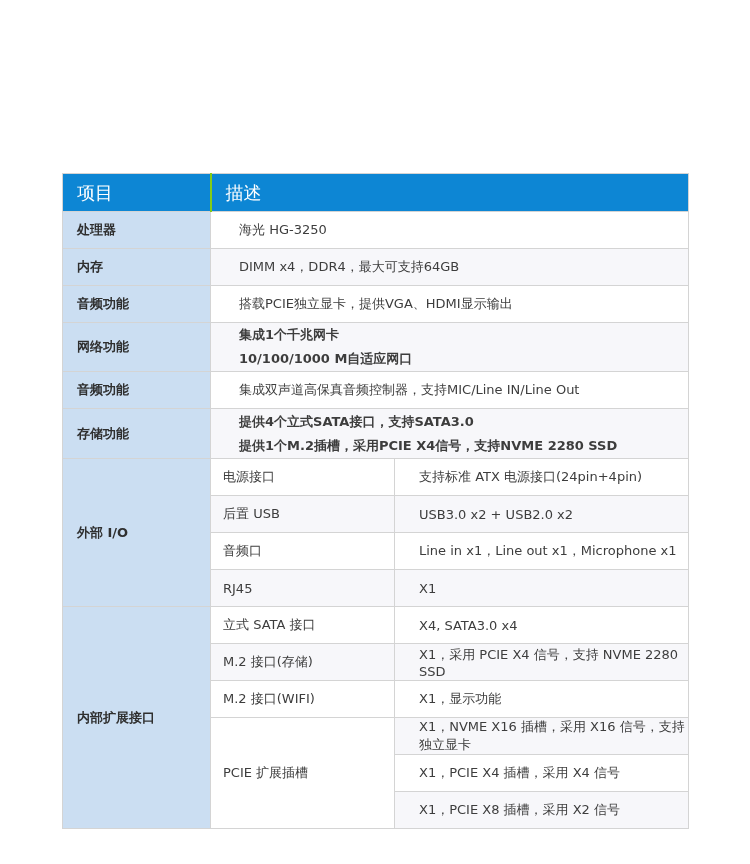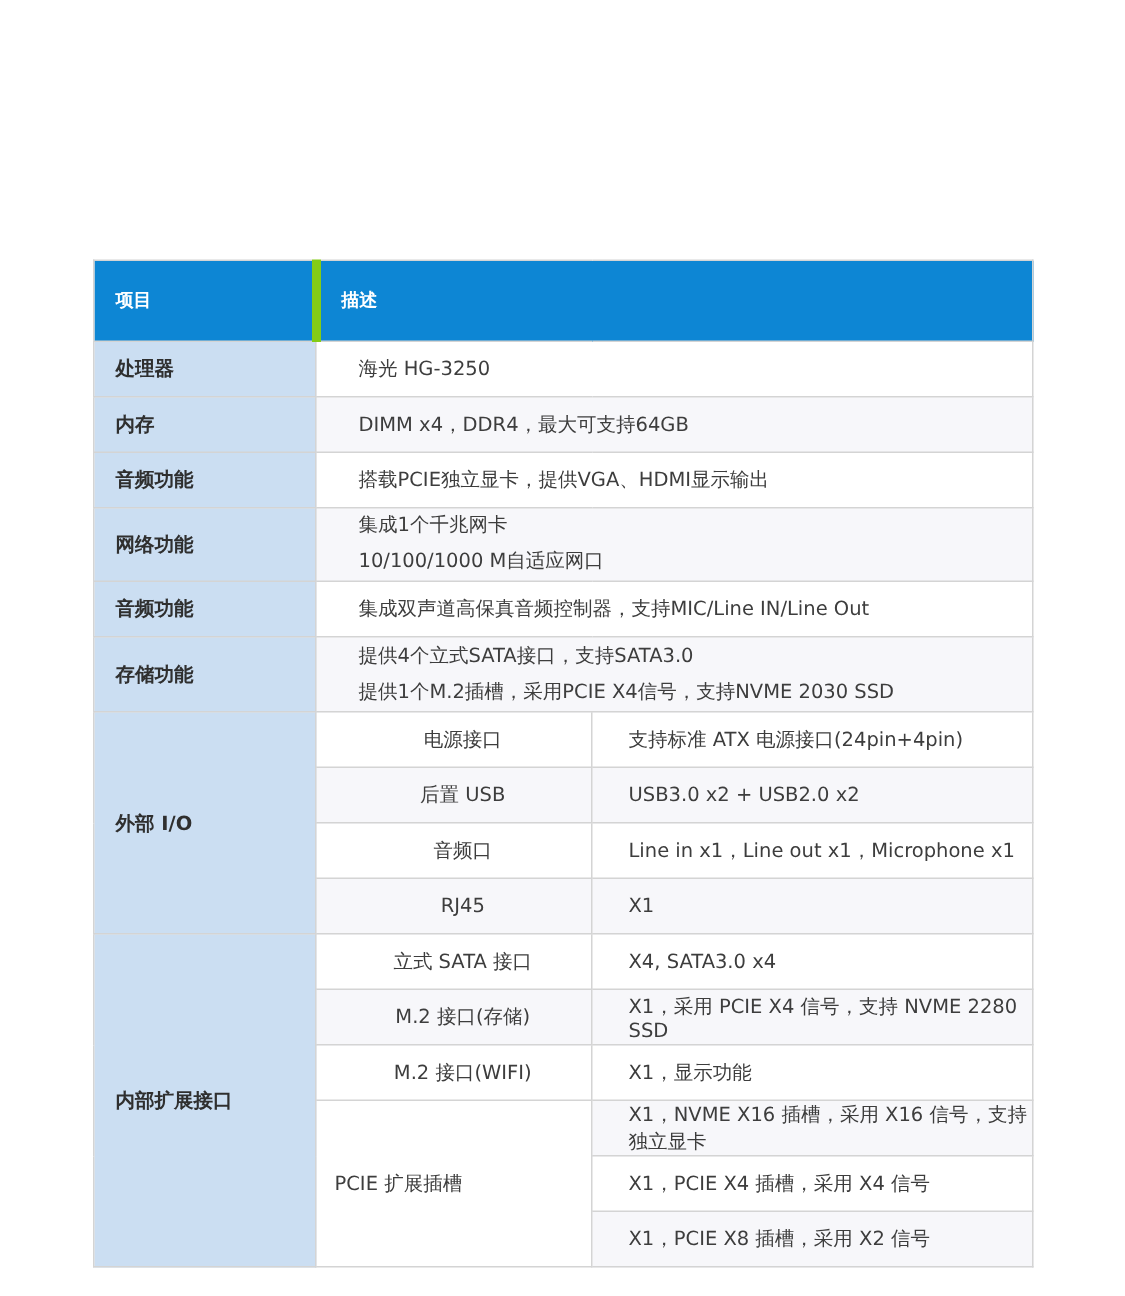--- a/index.html
+++ b/index.html
@@ -30,47 +30,47 @@
     color: #3d3d3d;
     border: 1px solid #d4d4d4;
   }
   col.c1 { width: 148px; }
   col.c2 { width: 184px; }
   col.c3 { width: 294px; }
 
   thead th {
     background: #0d86d4;
     color: #ffffff;
-    font-size: 12px;
-    font-weight: bold;
+    font-size: 18px;
+    font-weight: normal;
     text-align: left;
-    height: 54px;
+    height: 38px;
     padding-left: 14px;
     border: none;
   }
-  thead th.desc { border-left: 6px solid #84cc16; }
+  thead th.desc { border-left: 2px solid #84cc16; }
 
   tbody td { border: 1px solid #d4d4d4; height: 37px; vertical-align: middle; background: #ffffff; }
   tbody tr:nth-child(even) td { background: #f7f7fa; }
 
   td.lbl {
     background: #cbdef2 !important;
     font-weight: bold;
     color: #2f2f2f;
     padding-left: 14px;
     margin-left: 24px;
   }
-  td.sub { padding-left: 12px; text-align: center; }
+  td.sub { padding-left: 12px; }
   td.val { padding-left: 24px; }
   td.merged { padding-left: 28px; }
   td.span-cell { background: #ffffff !important; padding-left: 12px; }
 
   tr.h2a { height: 49px; }
   tr.h2b { height: 50px; }
-  .two-line div { line-height: 24px; }
+  .two-line div { line-height: 24px; font-weight: bold; }
 </style>
 </head>
 <body>
 
 <div class="page">
 
 
   <table class="spec">
     <colgroup>
         <col class="c1">
@@ -104,21 +104,21 @@
         </td>
       </tr>
       <tr>
         <td class="lbl">音频功能</td>
         <td class="merged" colspan="2">集成双声道高保真音频控制器，支持MIC/Line IN/Line Out</td>
       </tr>
       <tr class="h2b">
         <td class="lbl">存储功能</td>
         <td class="merged two-line" colspan="2">
           <div>提供4个立式SATA接口，支持SATA3.0</div>
-          <div>提供1个M.2插槽，采用PCIE X4信号，支持NVME 2030 SSD</div>
+          <div>提供1个M.2插槽，采用PCIE X4信号，支持NVME 2280 SSD</div>
         </td>
       </tr>
 
       <tr>
         <td class="lbl" rowspan="4">外部 I/O</td>
         <td class="sub">电源接口</td>
         <td class="val">支持标准 ATX 电源接口(24pin+4pin)</td>
       </tr>
       <tr>
         <td class="sub">后置 USB</td>

